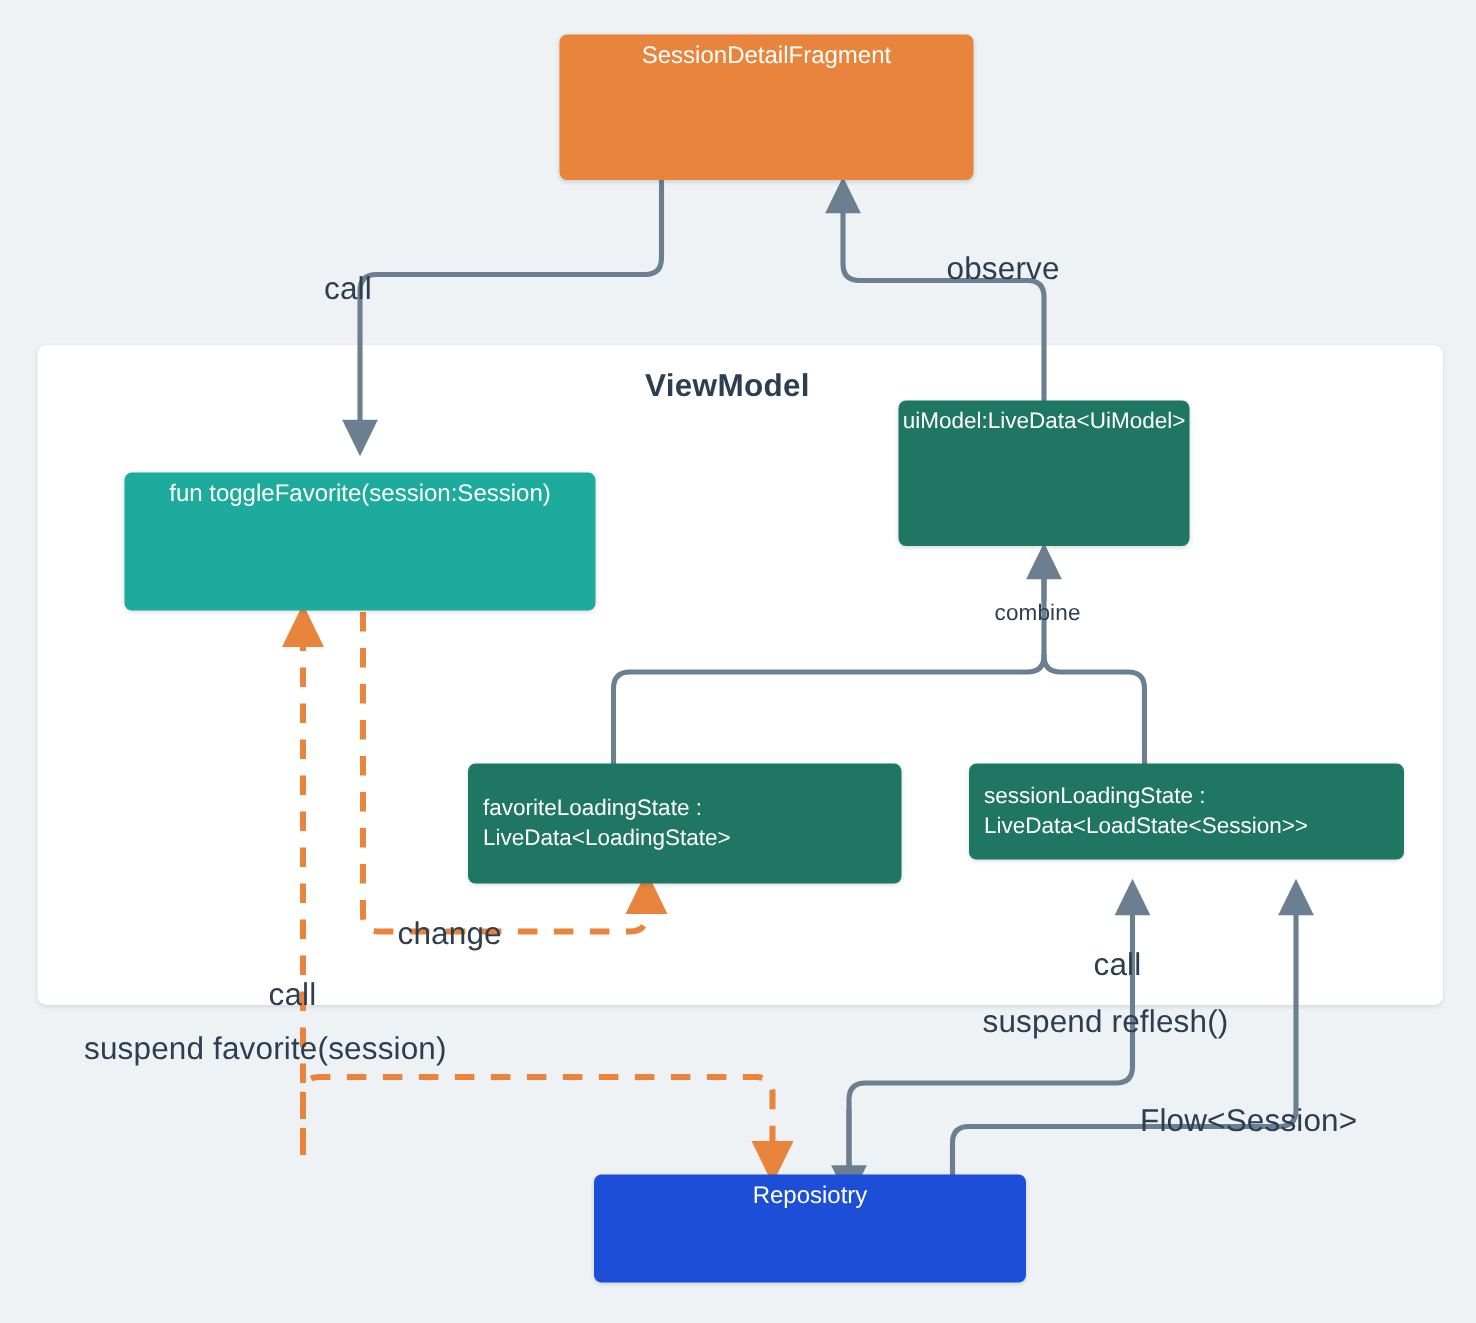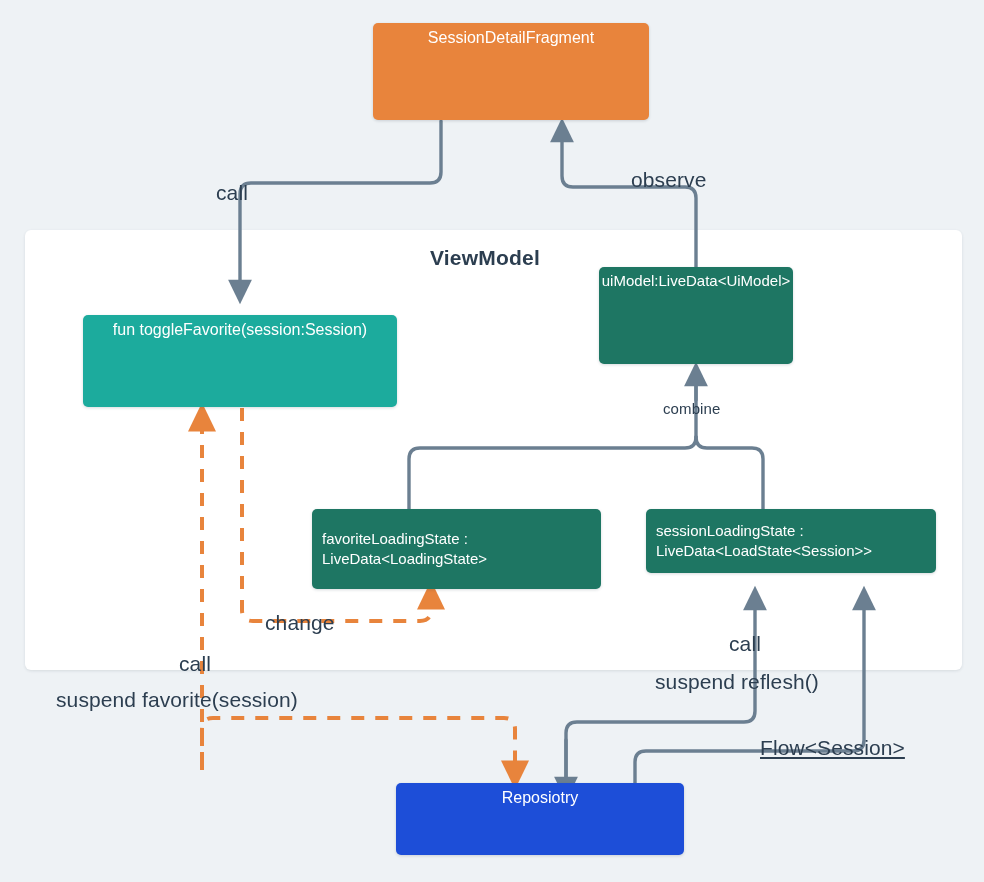--- a/index.html
+++ b/index.html
@@ -166,15 +166,15 @@
   <div class="edge-label" style="left:265px; top:611px;">change</div>
 
   <div class="edge-label" style="left:179px; top:652px;">call</div>
 
   <div class="edge-label" style="left:56px; top:688px;">suspend favorite(session)</div>
 
   <div class="edge-label" style="left:729px; top:632px;">call</div>
 
   <div class="edge-label" style="left:655px; top:670px;">suspend reflesh()</div>
 
-  <div class="edge-label" style="left:760px; top:736px;text-decoration:underline;">Flow&lt;Session&gt;</div>
+  <div class="edge-label" style="left:760px; top:736px;">Flow&lt;Session&gt;</div>
 
 </div>
 
 </body></html>

